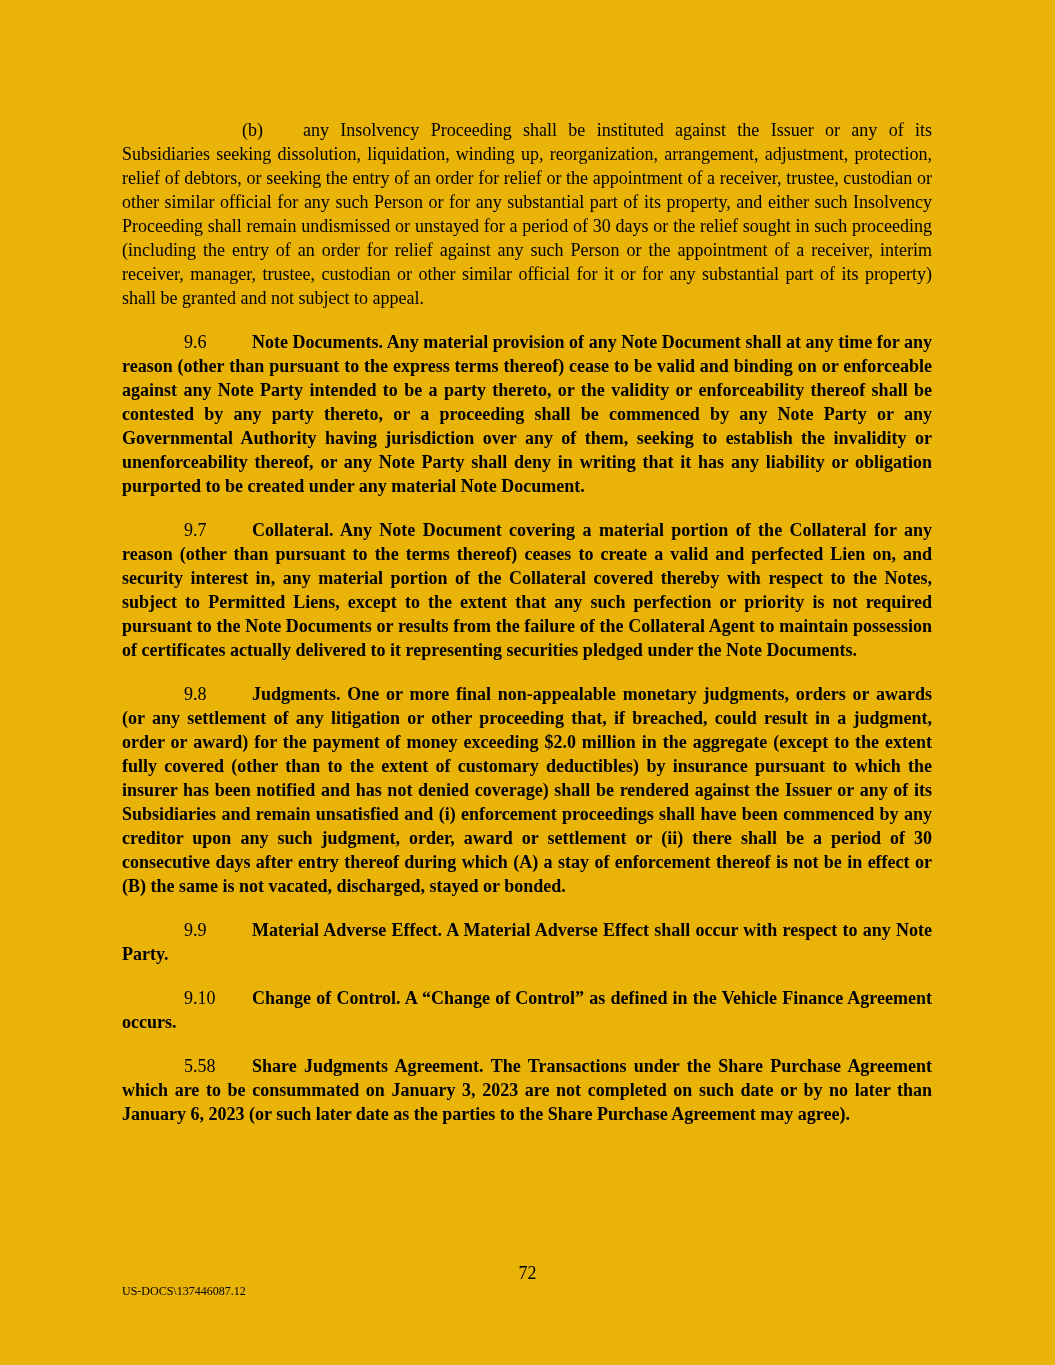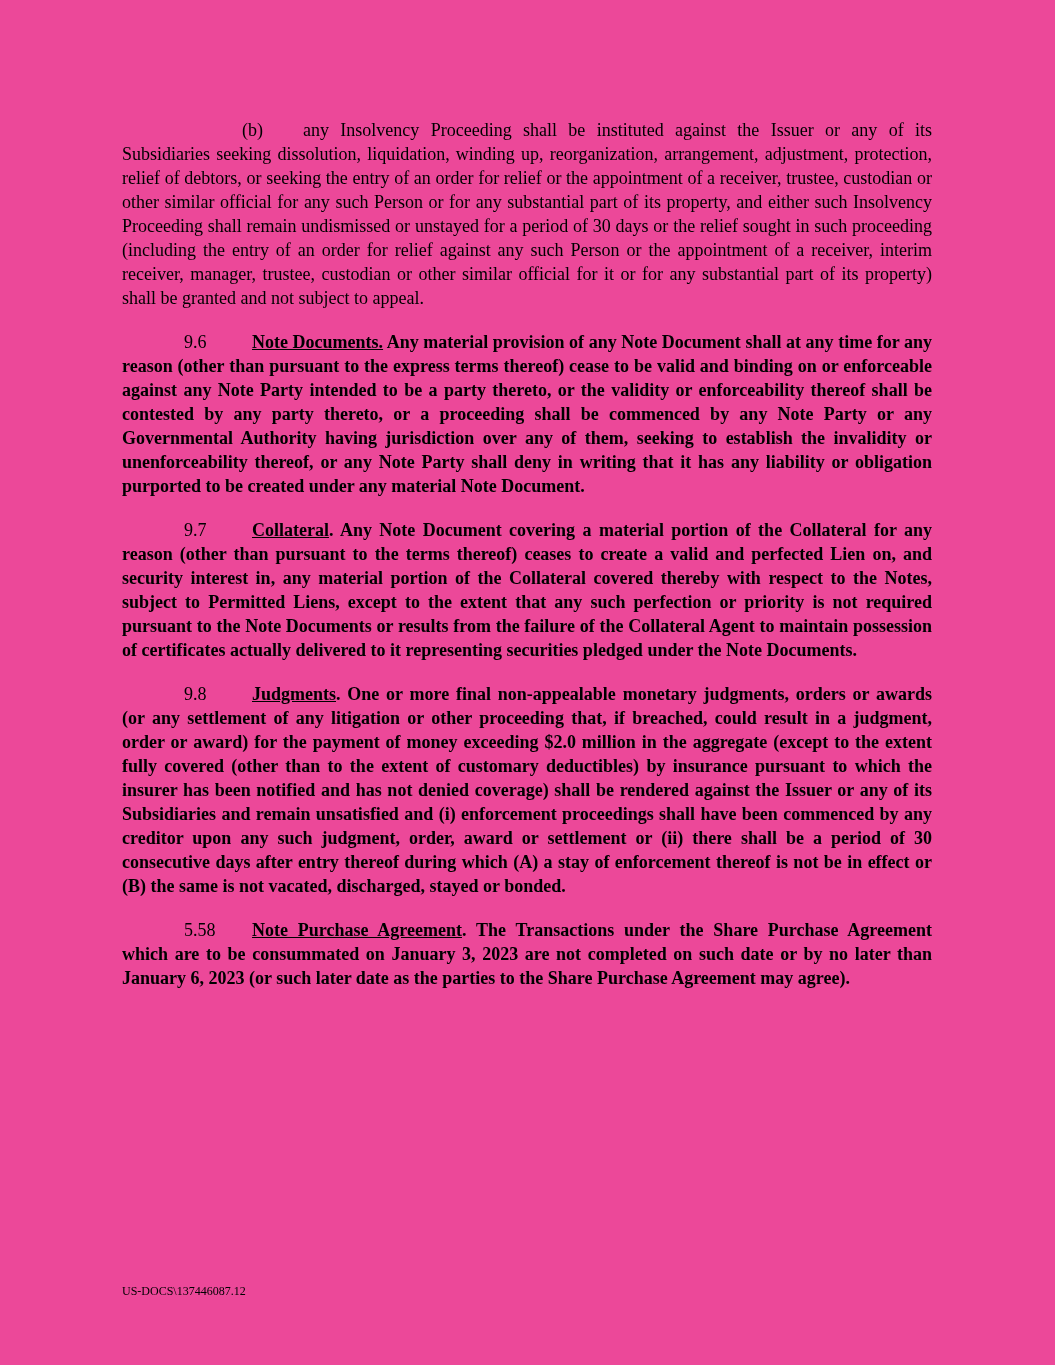--- a/index.html
+++ b/index.html
@@ -4,21 +4,21 @@
 <style>
   html, body {
     margin: 0;
     padding: 0;
     background: #ffffff;
   }
   .page {
     position: relative;
     width: 1055px;
     height: 1365px;
-    background: #ec4899;
+    background: #eab308;
     color: #000000;
     font-family: "Liberation Serif", "DejaVu Serif", serif;
     overflow: hidden;
   }
   .content {
     position: absolute;
     left: 122px;
     top: 118px;
     width: 810px;
   }
@@ -38,21 +38,21 @@
     text-indent: 0;
   }
   
   .sec { text-indent: 62px; }
   .sec-num {
     display: inline-block;
     width: 68px;
     text-indent: 0;
     font-weight: normal;
   }
-  .sec-title { font-weight: bold; text-decoration: underline; }
+  .sec-title { font-weight: bold; }
   .sec-body { font-weight: bold; }
   .page-number {
     position: absolute;
     top: 1261px;
     left: 0;
     width: 100%;
     text-align: center;
     font-size: 18px;
     line-height: 24px;
   }
@@ -71,20 +71,23 @@
   <div class="content">
 
     <p class="para clause"><span class="clause-label">(b)</span><span class="clause-text">any Insolvency Proceeding shall be instituted against the Issuer or any of its Subsidiaries seeking dissolution, liquidation, winding up, reorganization, arrangement, adjustment, protection, relief of debtors, or seeking the entry of an order for relief or the appointment of a receiver, trustee, custodian or other similar official for any such Person or for any substantial part of its property, and either such Insolvency Proceeding shall remain undismissed or unstayed for a period of 30 days or the relief sought in such proceeding (including the entry of an order for relief against any such Person or the appointment of a receiver, interim receiver, manager, trustee, custodian or other similar official for it or for any substantial part of its property) shall be granted and not subject to appeal.</span></p>
 
     <p class="para sec"><span class="sec-num">9.6</span><span class="sec-title">Note Documents.</span><span class="sec-body"> Any material provision of any Note Document shall at any time for any reason (other than pursuant to the express terms thereof) cease to be valid and binding on or enforceable against any Note Party intended to be a party thereto, or the validity or enforceability thereof shall be contested by any party thereto, or a proceeding shall be commenced by any Note Party or any Governmental Authority having jurisdiction over any of them, seeking to establish the invalidity or unenforceability thereof, or any Note Party shall deny in writing that it has any liability or obligation purported to be created under any material Note Document.</span></p>
 
     <p class="para sec"><span class="sec-num">9.7</span><span class="sec-title">Collateral</span><span class="sec-body">. Any Note Document covering a material portion of the Collateral for any reason (other than pursuant to the terms thereof) ceases to create a valid and perfected Lien on, and security interest in, any material portion of the Collateral covered thereby with respect to the Notes, subject to Permitted Liens, except to the extent that any such perfection or priority is not required pursuant to the Note Documents or results from the failure of the Collateral Agent to maintain possession of certificates actually delivered to it representing securities pledged under the Note Documents.</span></p>
 
     <p class="para sec"><span class="sec-num">9.8</span><span class="sec-title">Judgments</span><span class="sec-body">. One or more final non-appealable monetary judgments, orders or awards (or any settlement of any litigation or other proceeding that, if breached, could result in a judgment, order or award) for the payment of money exceeding $2.0 million in the aggregate (except to the extent fully covered (other than to the extent of customary deductibles) by insurance pursuant to which the insurer has been notified and has not denied coverage) shall be rendered against the Issuer or any of its Subsidiaries and remain unsatisfied and (i) enforcement proceedings shall have been commenced by any creditor upon any such judgment, order, award or settlement or (ii) there shall be a period of 30 consecutive days after entry thereof during which (A) a stay of enforcement thereof is not be in effect or (B) the same is not vacated, discharged, stayed or bonded.</span></p>
 
+    <p class="para sec"><span class="sec-num">9.9</span><span class="sec-title">Material Adverse Effect</span><span class="sec-body">. A Material Adverse Effect shall occur with respect to any Note Party.</span></p>
 
+    <p class="para sec"><span class="sec-num">9.10</span><span class="sec-title">Change of Control</span><span class="sec-body">. A “Change of Control” as defined in the Vehicle Finance Agreement occurs.</span></p>
 
-    <p class="para sec"><span class="sec-num">5.58</span><span class="sec-title">Note Purchase Agreement</span><span class="sec-body">. The Transactions under the Share Purchase Agreement which are to be consummated on January 3, 2023 are not completed on such date or by no later than January 6, 2023 (or such later date as the parties to the Share Purchase Agreement may agree).</span></p>
+    <p class="para sec"><span class="sec-num">5.58</span><span class="sec-title">Share Judgments Agreement</span><span class="sec-body">. The Transactions under the Share Purchase Agreement which are to be consummated on January 3, 2023 are not completed on such date or by no later than January 6, 2023 (or such later date as the parties to the Share Purchase Agreement may agree).</span></p>
 
   </div>
 
+  <div class="page-number">72</div>
   <div class="doc-id">US-DOCS\137446087.12</div>
 </div>
 
 </body></html>

